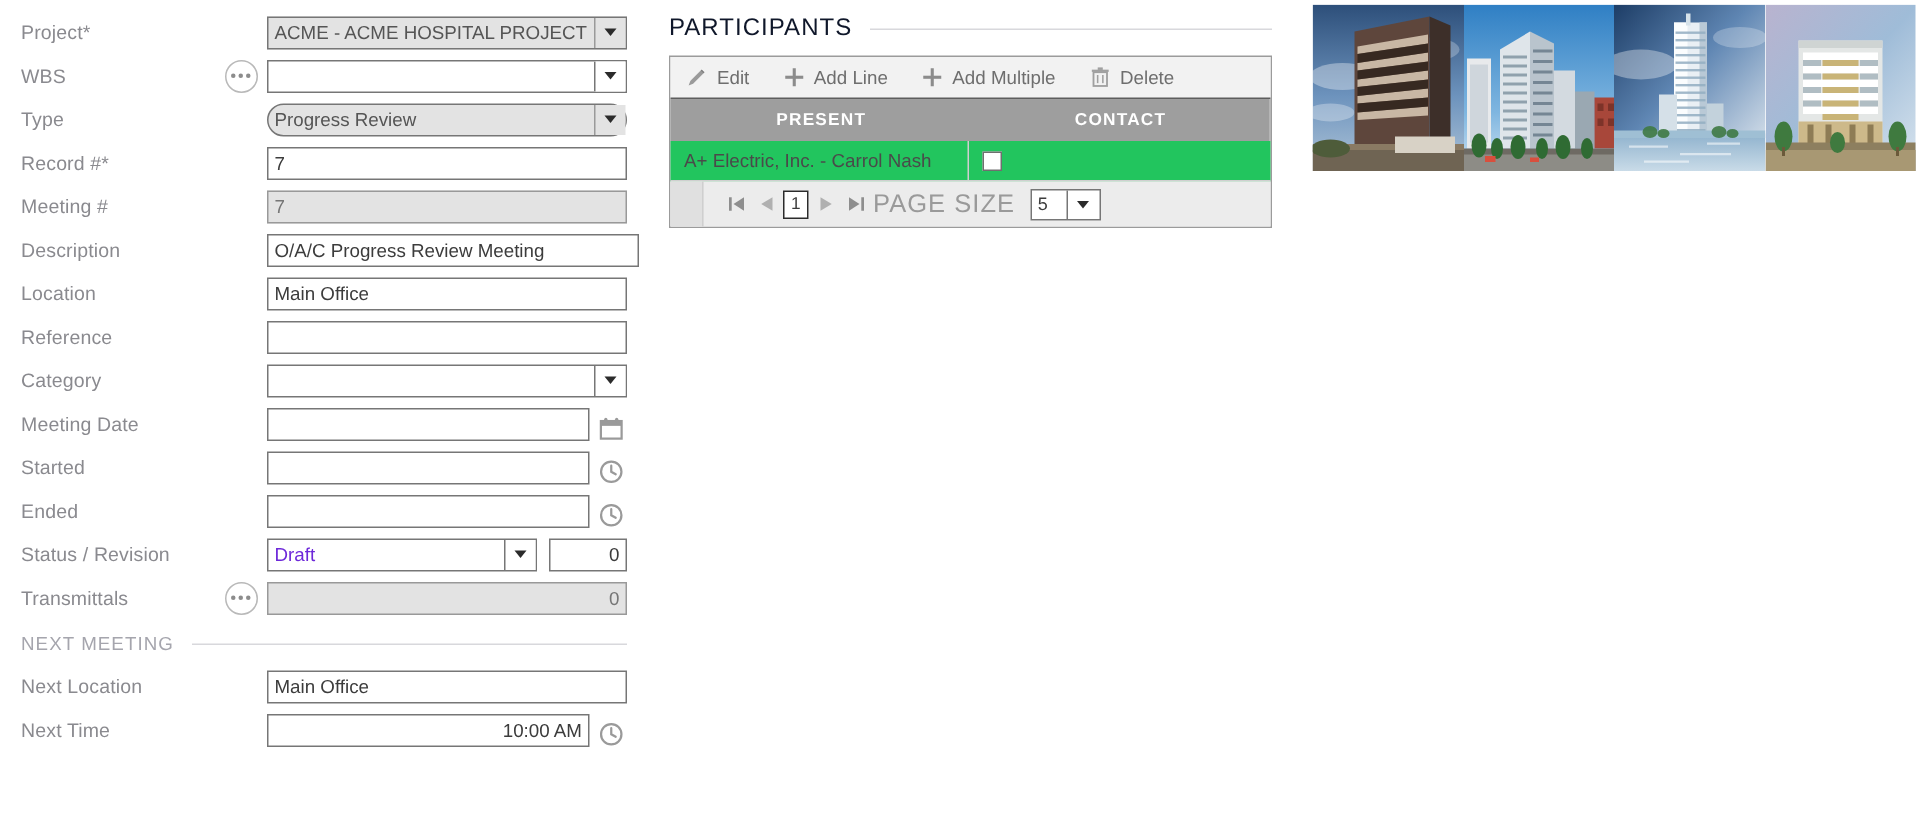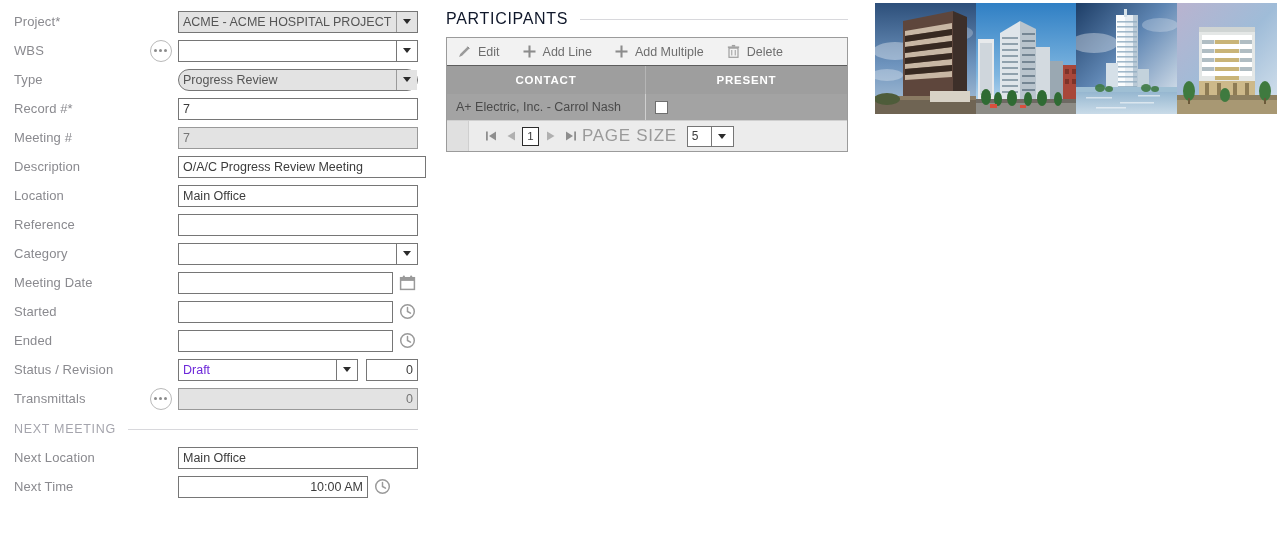--- a/index.html
+++ b/index.html
@@ -30,21 +30,21 @@
   }
   .fellipsis-slot { width: 35px; flex: 0 0 35px; display: flex; align-items: center; justify-content: center; }
   .ellipsis-btn {
     width: 22px; height: 22px; border-radius: 50%;
     border: 1px solid #b9b9b9; background: #fff;
     display: flex; align-items: center; justify-content: center;
     gap: 2px; cursor: pointer;
   }
   .ellipsis-btn i { width: 3px; height: 3px; border-radius: 50%; background: #8c8c8c; display: block; }
 
-  .fctrl { display: flex; align-items: center; }
+  .fctrl { display: flex; align-items: flex-end; }
 
   
   .inp {
     height: 22px; border: 1px solid #767676; background: #fff;
     font-size: 12.5px; color: #3c3c3c;
     padding: 0 4px; line-height: 20px;
     font-family: "Liberation Sans", sans-serif;
     outline: none;
   }
   .inp.gray { background: #e3e3e3; color: #767676; border-color: #999; }
@@ -106,21 +106,21 @@
   .tb-ico { width: 15px; height: 15px; display: block; }
 
   .grid-header { display: flex; background: #9e9e9e; height: 28px; }
   .gh-cell {
     display: flex; align-items: center; justify-content: center;
     font-size: 11.5px; color: #ffffff; letter-spacing: .8px; font-weight: 700;
   }
   .gh-contact { width: 199px; flex: 0 0 199px; border-right: 1px solid #b5b5b5; }
   .gh-present { flex: 1 1 auto; }
 
-  .grid-row { display: flex; height: 27px; border-bottom: 1px solid #cfcfcf; background: #a3a3a3; }
+  .grid-row { display: flex; height: 27px; border-bottom: 1px solid #cfcfcf; background: #22c55e; }
   .gr-contact {
     width: 199px; flex: 0 0 199px; border-right: 1px solid #cfcfcf;
     display: flex; align-items: center; padding-left: 9px;
     font-size: 12.5px; color: #4a4a4a; white-space: nowrap;
   }
   .gr-present { flex: 1 1 auto; display: flex; align-items: center; padding-left: 9px; }
   .chk { width: 13px; height: 13px; border: 1px solid #6f6f6f; background: #fff; display: block; cursor: pointer; }
 
   .grid-pager { display: flex; align-items: center; height: 30px; background: #ececec; }
   .pg-spacer { width: 22px; flex: 0 0 22px; height: 100%; border-right: 1px solid #cfcfcf; background: #e0e0e0; }
@@ -311,21 +311,21 @@
         <div class="flabel">Next Location</div>
         <div class="fellipsis-slot"></div>
         <div class="fctrl">
           <div class="inp" style="width: 240px;">Main Office</div>
         </div>
       </div>
       <div class="frow">
         <div class="flabel">Next Time</div>
         <div class="fellipsis-slot"></div>
         <div class="fctrl">
-          <div class="inp ralign" style="width: 190px;">10:00 AM</div>
+          <div class="inp ralign" style="width: 215px;">10:00 AM</div>
           <div class="icon-slot">
             <svg viewBox="0 0 16 16" class="ico">
               <circle cx="8" cy="8" r="6.4" fill="none" stroke="#9a9a9a" stroke-width="1.4"></circle>
               <path d="M8 4.2 L8 8 L10.8 9.6" fill="none" stroke="#9a9a9a" stroke-width="1.4" stroke-linecap="round"></path>
             </svg>
           </div>
         </div>
       </div>
     </div>
 
@@ -372,22 +372,22 @@
                 <rect x="6.2" y="1" width="3.6" height="1.8" fill="#a0a0a0"></rect>
                 <rect x="5.6" y="6.4" width="1.1" height="5.8" fill="#a0a0a0"></rect>
                 <rect x="9.3" y="6.4" width="1.1" height="5.8" fill="#a0a0a0"></rect>
               </svg>
             </span>
             <span class="tlabel">Delete</span>
           </div>
         </div>
 
       <div class="grid-header">
+        <div class="gh-cell gh-present">PRESENT</div>
         <div class="gh-cell gh-contact">CONTACT</div>
-        <div class="gh-cell gh-present">PRESENT</div>
       </div>
 
       <div id="part-rows">
           <div class="grid-row">
             <div class="gr-contact">A+ Electric, Inc. - Carrol Nash</div>
             <div class="gr-present">
               <span class="chk"></span>
             </div>
           </div>
         </div>

